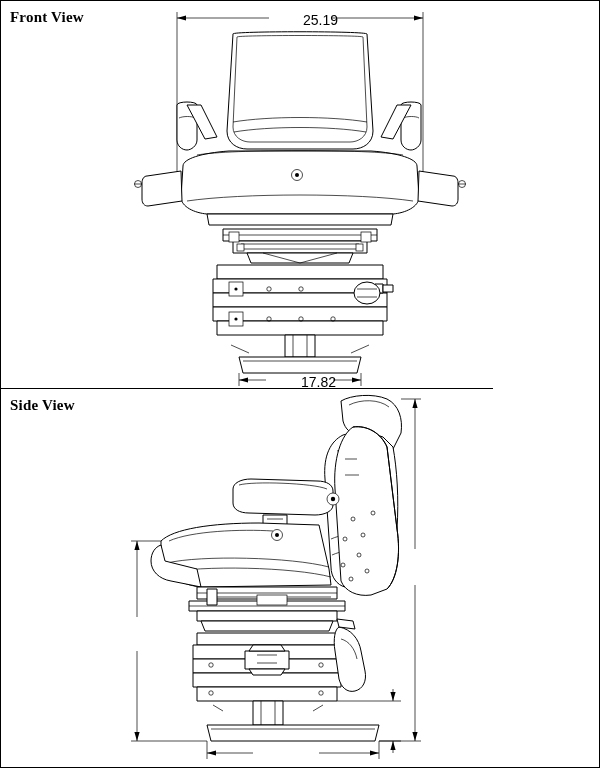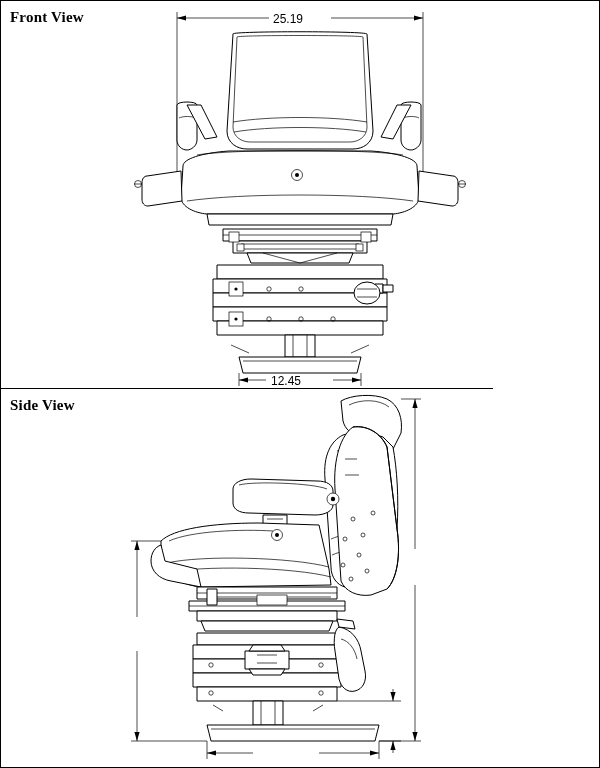--- a/index.html
+++ b/index.html
@@ -36,23 +36,24 @@
     font-size: 15px;
     color: #000000;
     letter-spacing: 0.2px;
   }
   .title-front { left: 9px; top: 8px; }
   .title-side  { left: 9px; top: 8px; text-align: center; }
 
   .dimlabel {
     position: absolute;
     font-family: "Liberation Sans", sans-serif;
-    font-size: 12px;
+    font-size: 14px;
     color: #000000;
     white-space: nowrap;
+    margin-left: 30px;
   }
 
   svg { display: block; }
   .ln   { stroke: #000000; stroke-width: 1; fill: none; }
   .ln-t { stroke: #000000; stroke-width: 0.7; fill: none; }
   .fillw { fill: #ffffff; stroke: #000000; stroke-width: 1; }
   .fillw-t { fill: #ffffff; stroke: #000000; stroke-width: 0.7; }
   .dim  { stroke: #000000; stroke-width: 0.7; fill: none; }
   .solidblk { fill: #000000; stroke: none; }
 </style>
@@ -152,21 +153,21 @@
         <line class="dim" x1="238" y1="379" x2="265" y2="379"></line>
         <line class="dim" x1="332" y1="379" x2="360" y2="379"></line>
         <path class="solidblk" d="M238,379 l9,-2.6 l0,5.2 Z"></path>
         <path class="solidblk" d="M360,379 l-9,-2.6 l0,5.2 Z"></path>
         <line class="dim" x1="238" y1="372" x2="238" y2="385"></line>
         <line class="dim" x1="360" y1="372" x2="360" y2="385"></line>
       </g>
     </svg>
 
     <div class="dimlabel" style="left:272px; top:11px;">25.19</div>
-    <div class="dimlabel" style="left:270px; top:373px;">12.45</div>
+    <div class="dimlabel" style="left:270px; top:373px;">17.82</div>
   </div>
 
   <div class="panel panel-side">
     <div class="panel-title title-side">Side View</div>
 
     <svg width="598" height="377" viewBox="0 0 598 377">
 
       <path class="fillw" d="M340,12 C350,6 372,4 386,10 C398,16 402,30 400,44 L392,60 C386,52 372,46 360,46 C350,46 344,40 342,32 Z"></path>
       <path class="ln-t" d="M348,16 C360,10 378,10 388,18"></path>
 

